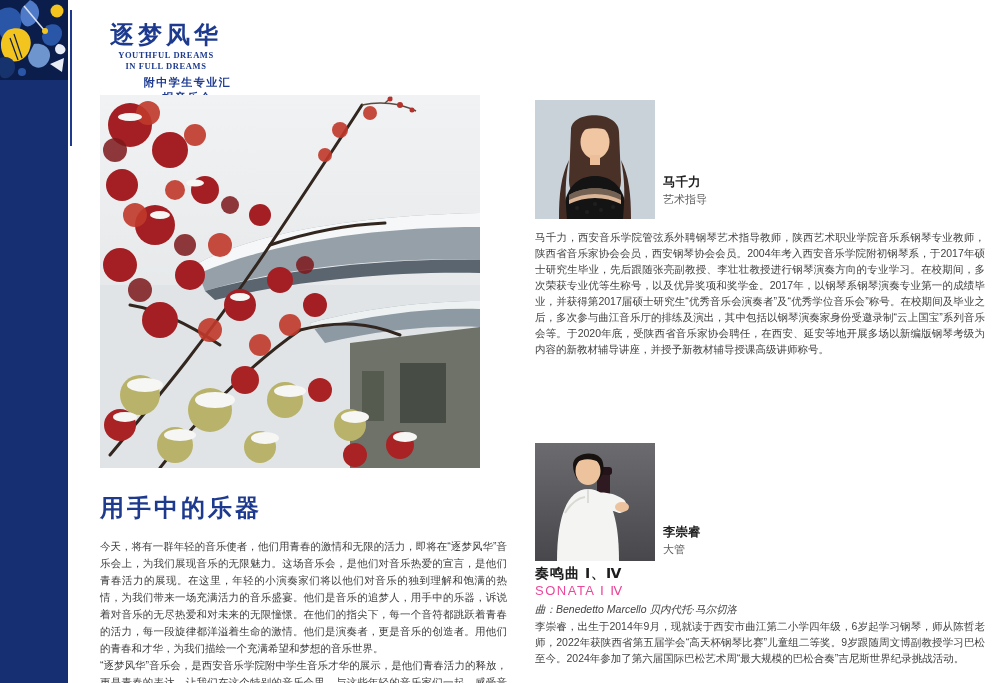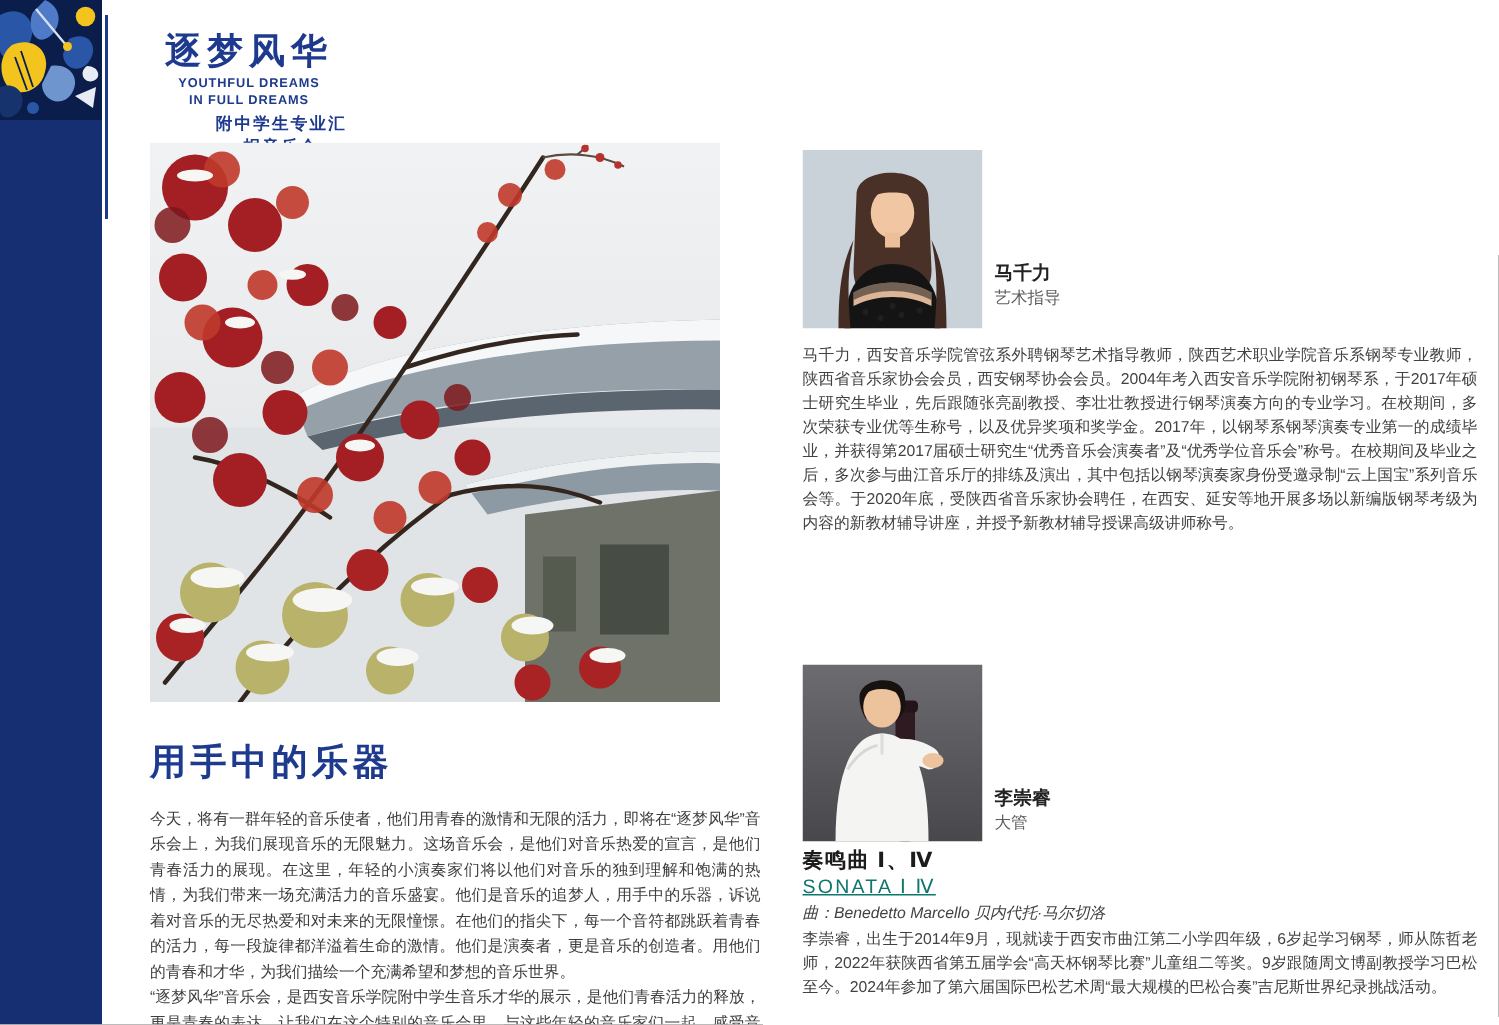--- a/index.html
+++ b/index.html
@@ -6,21 +6,21 @@
   .page{position:relative;width:999px;height:683px;background:#ffffff;overflow:hidden;
         font-family:"Liberation Sans","DejaVu Sans",sans-serif;}
   
   .sidebar{position:absolute;left:0;top:0;width:68px;height:683px;background:#152f72;}
   .sidebar-art{position:absolute;left:0;top:0;width:68px;height:80px;display:block;}
   .v-line{position:absolute;left:70px;top:10px;width:2px;height:136px;background:#1d3a8f;}
   
   .brand{position:absolute;left:95px;top:22px;width:142px;text-align:center;color:#1d3a8f;}
   .brand-title{font-family:"Liberation Serif","DejaVu Serif",serif;font-weight:bold;
                font-size:24px;letter-spacing:4px;line-height:26px;}
-  .brand-en{font-family:Liberation Sans, sans-serif;font-weight:bold;
+  .brand-en{font-family:Liberation Serif, serif;font-weight:bold;
             font-size:8.5px;letter-spacing:.6px;line-height:11px;margin-top:2px;}
   .brand-cn{font-weight:bold;font-size:11px;letter-spacing:1.5px;margin-top:3px;margin-left:43px;}
   
   .maple{position:absolute;left:100px;top:95px;width:380px;height:373px;display:block;}
   
   .intro-heading{position:absolute;left:100px;top:492px;
                  font-family:"Liberation Serif","DejaVu Serif",serif;font-weight:bold;
                  font-size:24px;letter-spacing:3px;color:#1d3a8f;}
   .intro-text{position:absolute;left:100px;top:538px;width:407px;
               font-size:10.5px;line-height:17px;color:#3d3d3d;text-align:justify;}
@@ -31,21 +31,21 @@
   .perf-photo.p2{left:535px;top:443px;height:118px;}
   .perf-id{position:absolute;left:663px;width:200px;color:#222;}
   .perf-id.n1{top:174px;} .perf-id.n2{top:524px;}
   .perf-name{font-weight:bold;font-size:12.5px;line-height:16px;}
   .perf-role{font-size:11px;color:#5d5d5d;line-height:16px;margin-top:1px;}
   .perf-bio{position:absolute;left:535px;width:450px;font-size:10.5px;line-height:16px;
             color:#424242;text-align:justify;}
   .perf-bio.b1{top:229px;} .perf-bio.b2{top:618px;}
   .piece{position:absolute;left:535px;top:564px;color:#1c1c1c;}
   .piece-cn{font-weight:bold;font-size:14px;line-height:18px;letter-spacing:1px;}
-  .piece-en{font-size:13px;line-height:17px;letter-spacing:1.5px;color:#0f766e;text-decoration:underline;}
+  .piece-en{font-size:13px;line-height:17px;letter-spacing:1.5px;color:#ec4899;}
   .piece-composer{font-size:10.5px;line-height:16px;color:#424242;margin-top:2px;font-style:italic;}
 </style>
 </head>
 <body>
 
 <div class="page">
 
   <div class="sidebar">
     <svg class="sidebar-art" viewBox="0 0 68 80" xmlns="http://www.w3.org/2000/svg">
       <rect width="68" height="80" fill="#0b1d4a"></rect>

